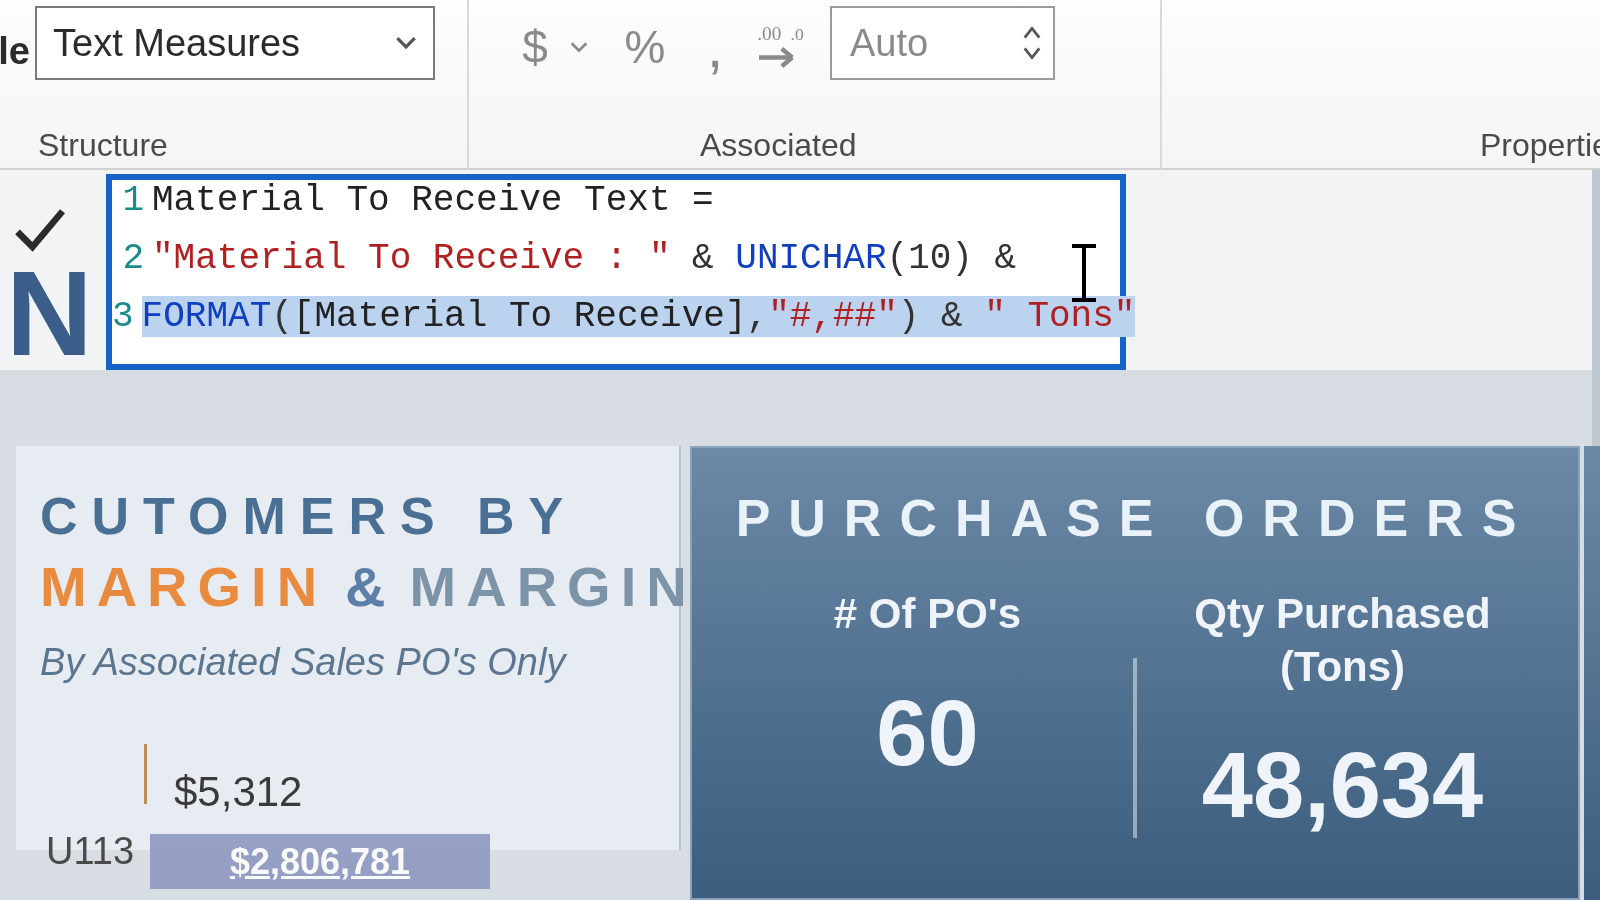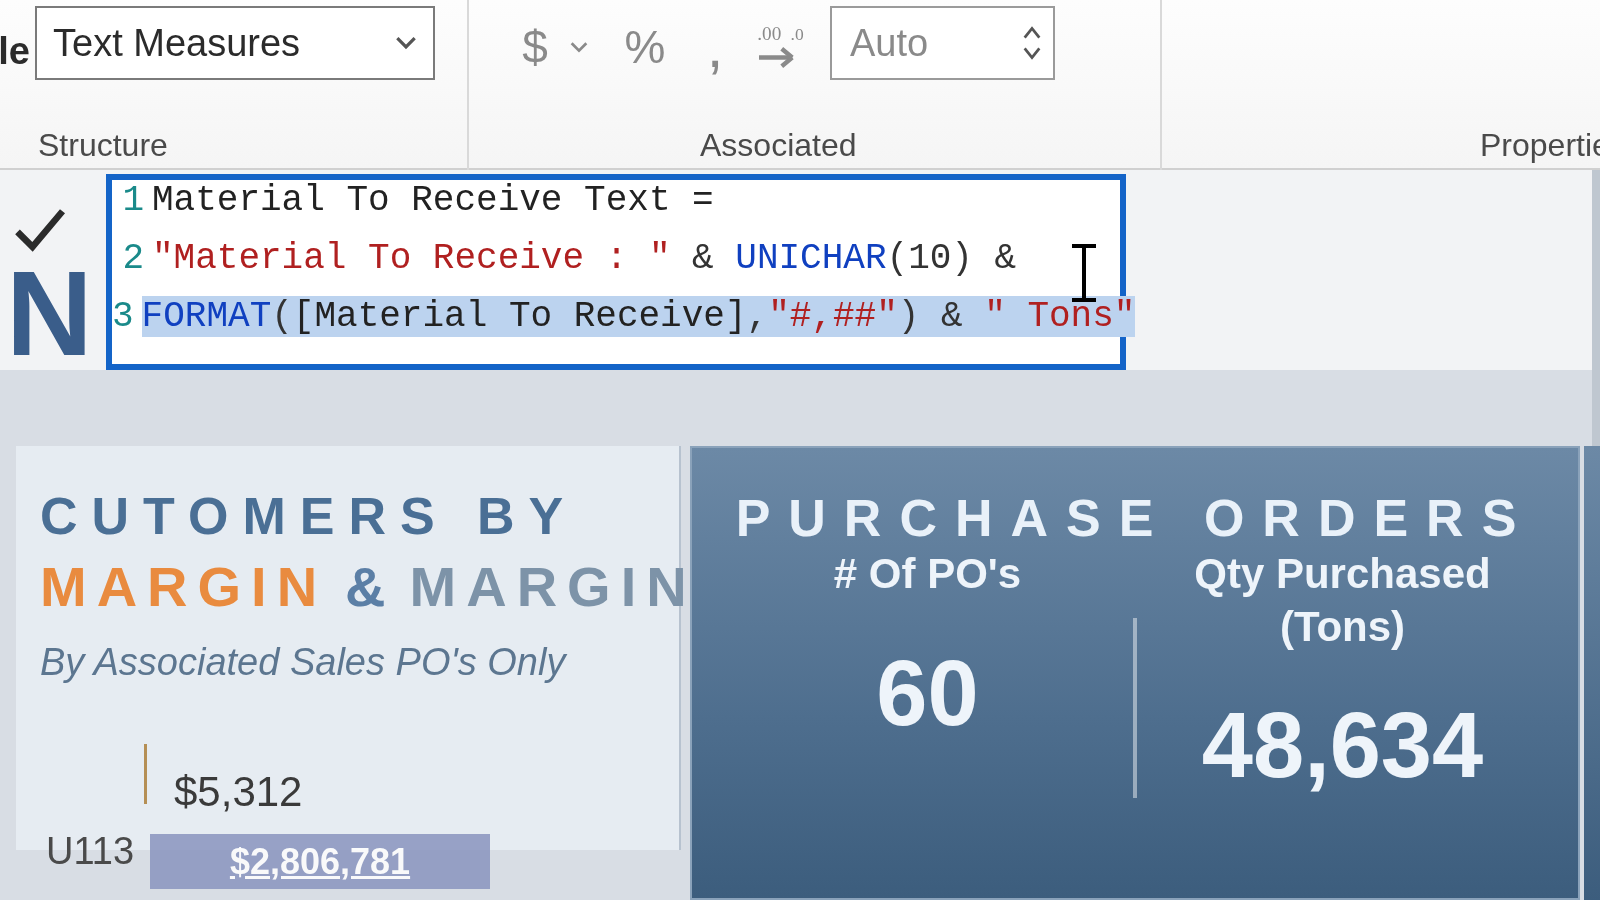--- a/index.html
+++ b/index.html
@@ -119,21 +119,21 @@
 
   
   .card-right{
     position:absolute; left:690px; top:446px; width:890px; height:454px;
     background:linear-gradient(180deg,#6c89a6 0%, #4e6e8e 60%, #3c5d7d 100%);
     border:2px solid #8aa2ba;
     color:#eef4fa;
     padding:40px 30px 0 30px;
   }
   .cr-title{ font-size:52px; font-weight:700; letter-spacing:18px; text-align:center; color:#e9f1f9;}
-  .cr-cols{ display:flex; height:300px;justify-content:center;}
+  .cr-cols{ display:flex; margin-top:40px; height:300px;justify-content:center;}
   .cr-col{ flex:1; display:flex; flex-direction:column; align-items:center; }
   .cr-sep{ width:4px; background:rgba(255,255,255,.45); margin-top:70px; height:180px;}
   .cr-h{ font-size:42px; font-weight:600; text-align:center; line-height:1.25;}
   .cr-v{ margin-top:40px; font-size:92px; font-weight:700;}
   .right-strip{
     position:absolute; left:1584px; top:446px; width:16px; height:454px;
     background:linear-gradient(180deg,#6c89a6,#3c5d7d);
   }
   .right-edge{
     position:absolute; right:0; top:170px; width:8px; height:730px; background:#bfc7d0;

